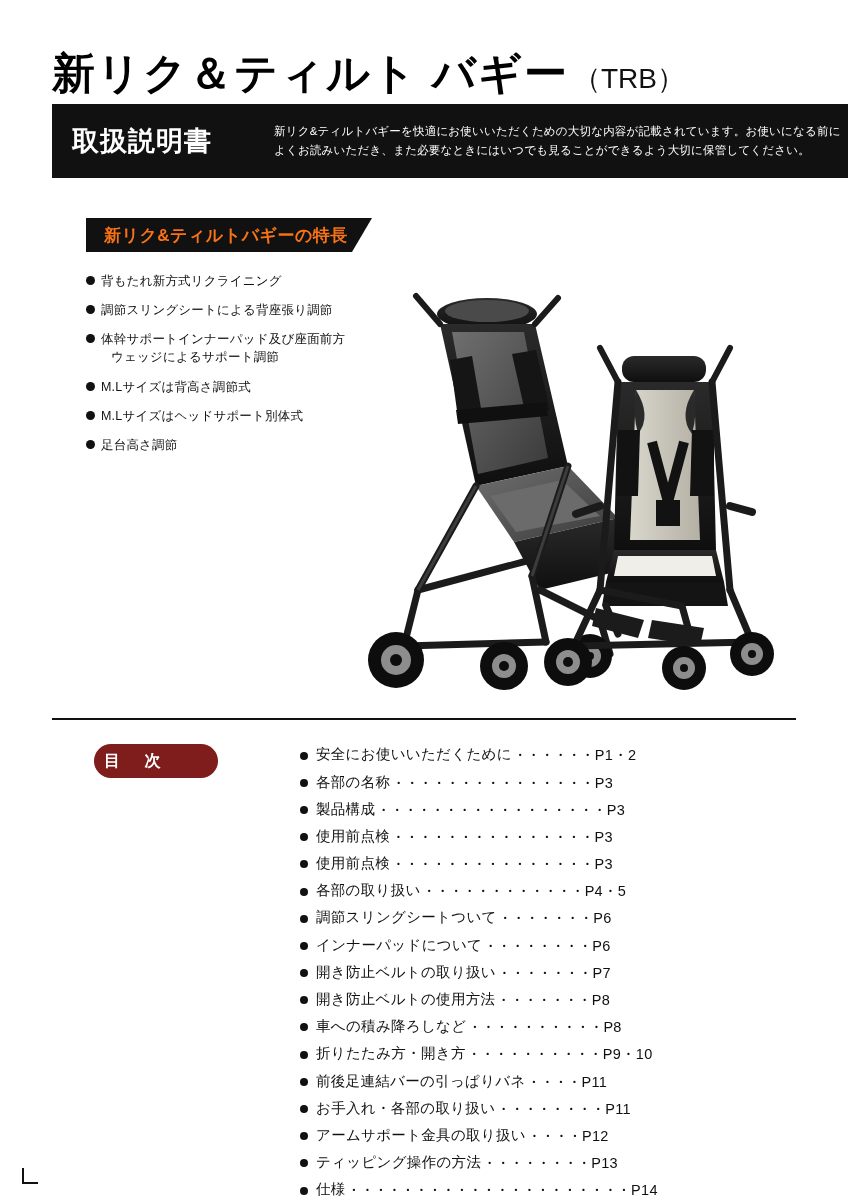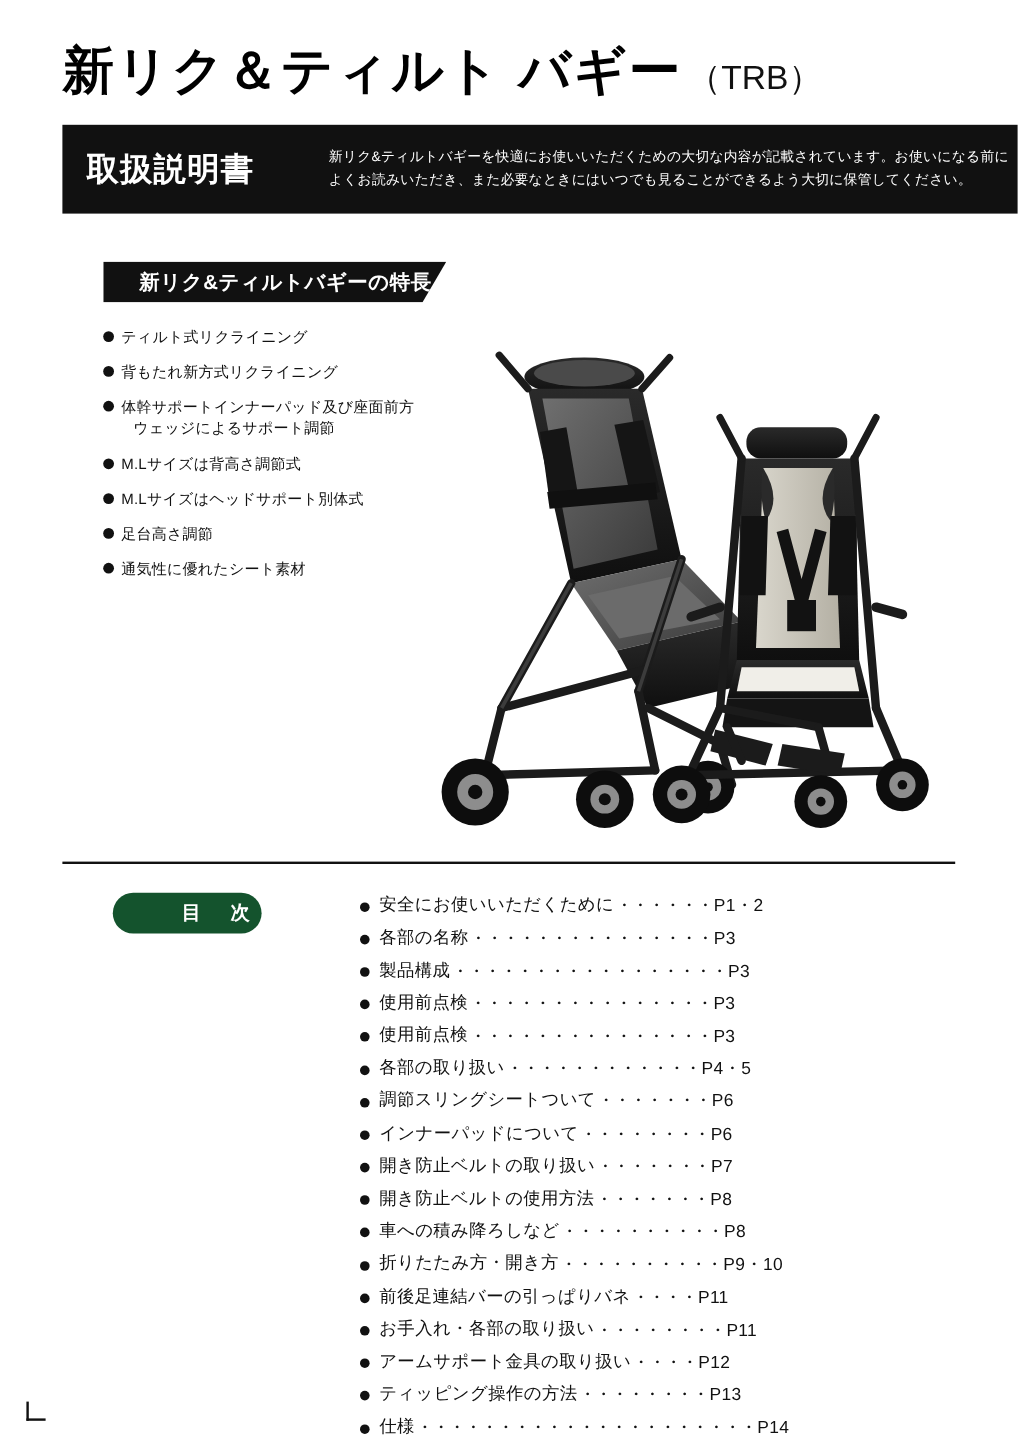--- a/index.html
+++ b/index.html
@@ -19,21 +19,21 @@
     position: relative;
     width: 848px;
     height: 1200px;
     background: #fff;
   }
 
   
   .title-row {
     position: absolute;
     left: 52px;
-    top: 38px;
+    top: 52px;
     display: flex;
     align-items: flex-end;
     justify-content: center;
   }
   .title-main {
     font-size: 43px;
     font-weight: bold;
     letter-spacing: 2px;
     line-height: 1;
     color: #000;
@@ -79,24 +79,24 @@
   }
 
   
   .features-head {
     position: absolute;
     left: 86px;
     top: 218px;
     width: 286px;
     height: 34px;
     background: #111;
-    color: #ffffff;
+    color: #f97316;
     display: flex;
     align-items: center;
-    padding-left: 30px;
+    padding-left: 18px;
     box-sizing: border-box;
     clip-path: polygon(0 0, 100% 0, 93% 100%, 0% 100%);
   }
   .features-head span {
     font-size: 17px;
     font-weight: bold;
     letter-spacing: 0.5px;
     white-space: nowrap;
   }
 
@@ -149,26 +149,26 @@
     background: #111;
   }
 
   
   .toc-badge {
     position: absolute;
     left: 94px;
     top: 744px;
     width: 124px;
     height: 34px;
-    background: #14532d;
+    background: #7f1d1d;
     border-radius: 17px;
     color: #fff;
     display: flex;
     align-items: center;
-    justify-content: flex-end;
+    justify-content: flex-start;
   }
   .toc-badge span {
     font-size: 16px;
     font-weight: bold;
     letter-spacing: 10px;
     padding-left: 10px;
   }
   .toc-list {
     position: absolute;
     left: 300px;
@@ -225,46 +225,42 @@
     <div class="banner-text">新リク&amp;ティルトバギーを快適にお使いいただくための大切な内容が記載されています。お使いになる前によくお読みいただき、また必要なときにはいつでも見ることができるよう大切に保管してください。</div>
   </div>
 
   <div class="features-head">
     <span>新リク&amp;ティルトバギーの特長</span>
   </div>
 
   <div class="features">
     <div class="feature">
       <span class="bullet"></span>
-      <span>ティルト式リクライニング</span>
+      <span>背もたれ新方式リクライニング</span>
     </div>
     <div class="feature">
       <span class="bullet"></span>
-      <span>背もたれ新方式リクライニング</span>
+      <span>調節スリングシートによる背座張り調節</span>
     </div>
     <div class="feature">
       <span class="bullet"></span>
       <span>体幹サポートインナーパッド及び座面前方</span>
       <span class="l2">ウェッジによるサポート調節</span>
     </div>
     <div class="feature">
       <span class="bullet"></span>
       <span>M.Lサイズは背高さ調節式</span>
     </div>
     <div class="feature">
       <span class="bullet"></span>
       <span>M.Lサイズはヘッドサポート別体式</span>
     </div>
     <div class="feature">
       <span class="bullet"></span>
       <span>足台高さ調節</span>
-    </div>
-    <div class="feature">
-      <span class="bullet"></span>
-      <span>通気性に優れたシート素材</span>
     </div>
   </div>
 
   <div class="photo">
     <svg width="480" height="400" viewBox="0 0 480 400" aria-hidden="true">
       <defs>
         <linearGradient id="gFab" x1="0" y1="0" x2="1" y2="1">
           <stop offset="0%" stop-color="#6f6f6f"></stop>
           <stop offset="100%" stop-color="#3a3a3a"></stop>
         </linearGradient>

